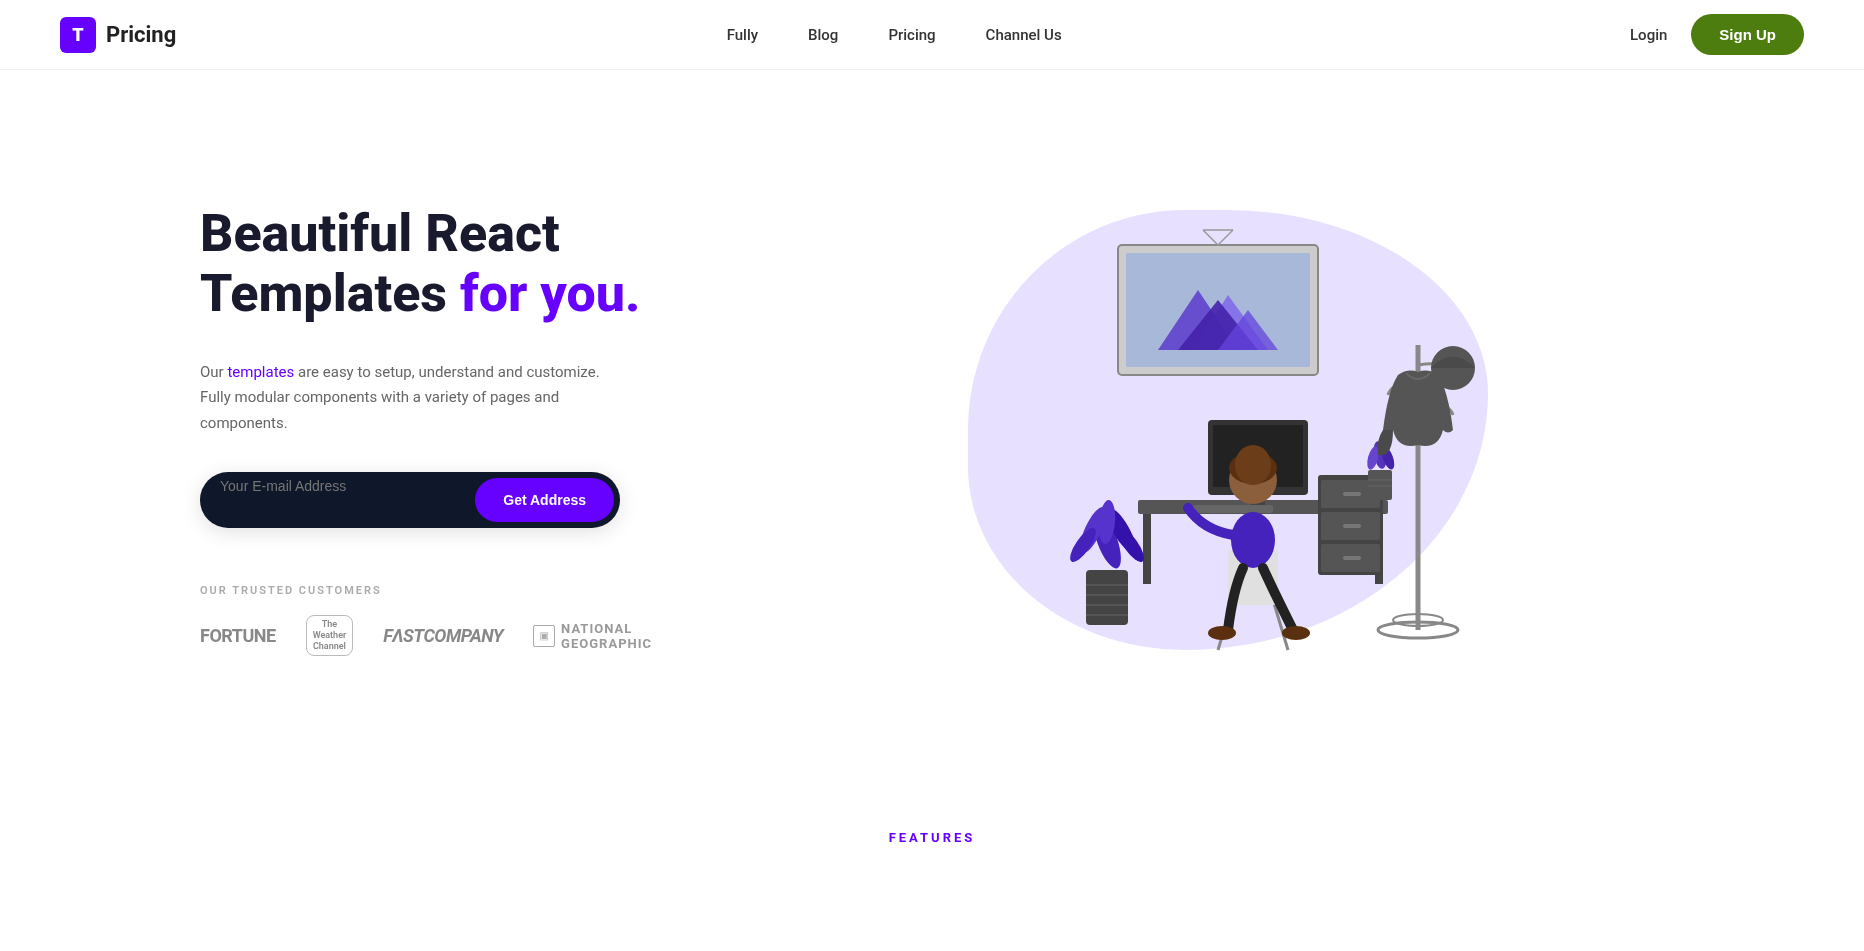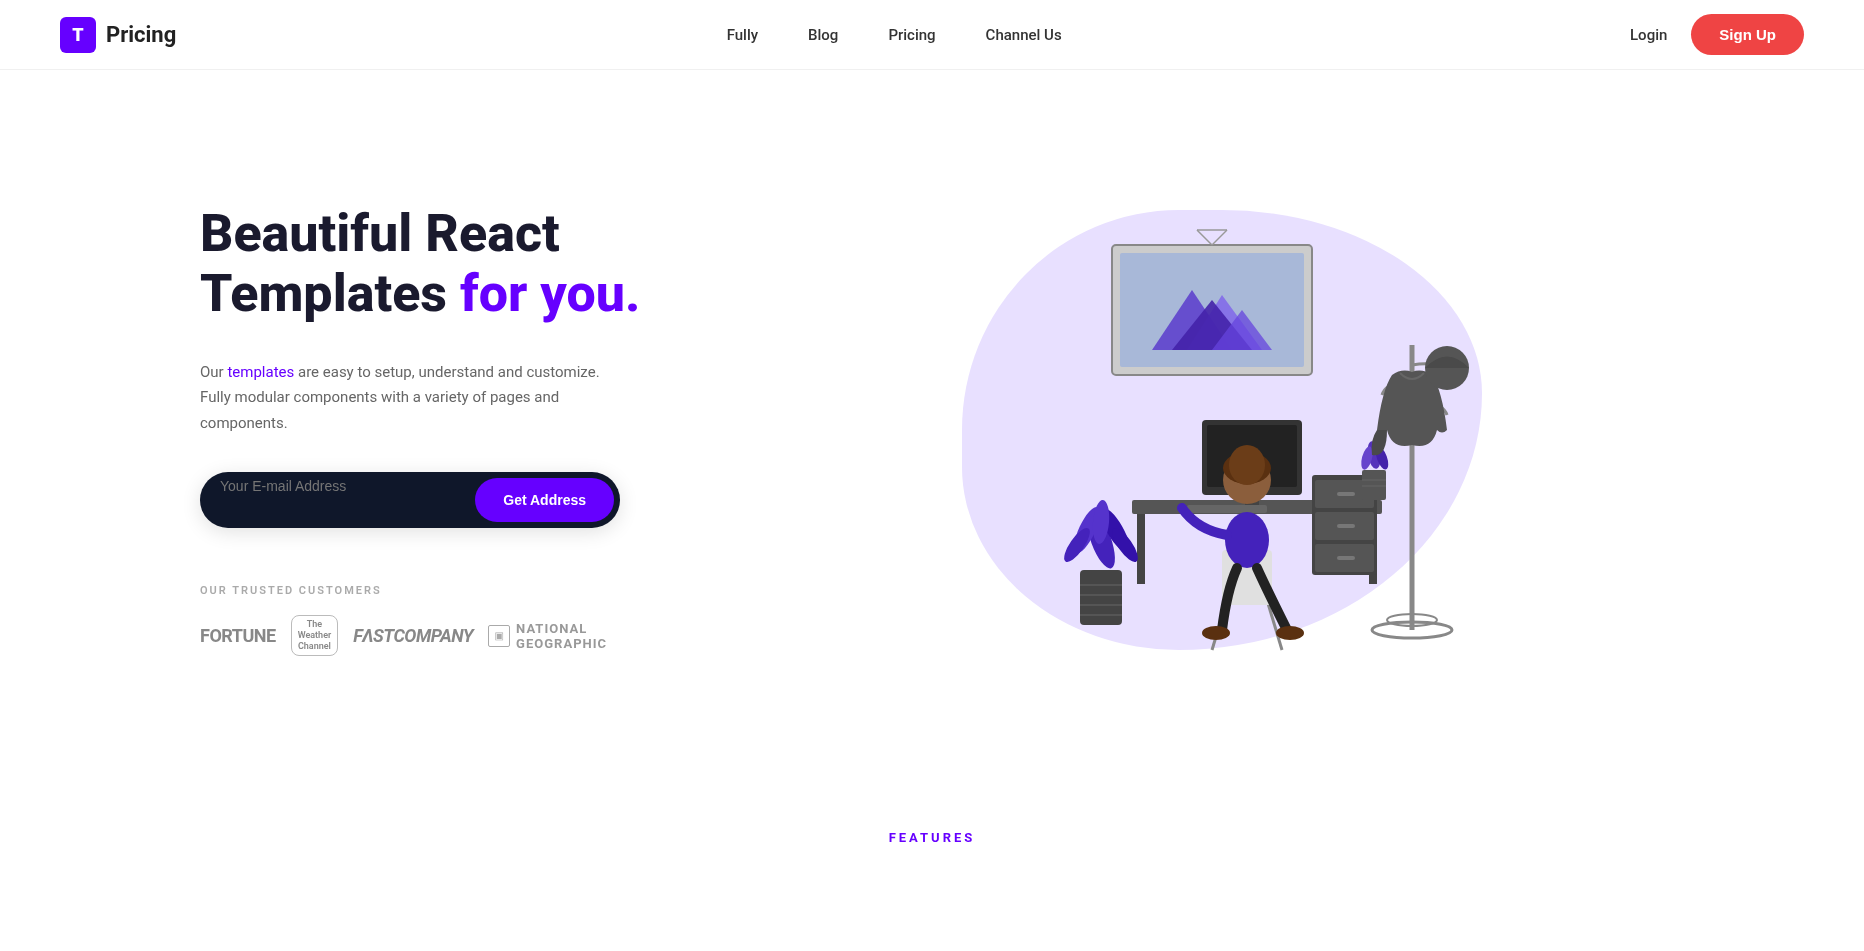--- a/index.html
+++ b/index.html
@@ -52,21 +52,21 @@
       gap: 24px;
       margin-left: 18px;
     }
     .login-link {
       text-decoration: none;
       color: #333;
       font-size: 15px;
       font-weight: 500;
     }
     .signup-btn {
-      background: #ef4444;
+      background: #4d7c0f;
       color: #fff;
       border: none;
       border-radius: 30px;
       padding: 12px 28px;
       font-size: 15px;
       font-weight: 600;
       cursor: pointer;
     }
 
     
@@ -135,21 +135,21 @@
       font-size: 11px;
       letter-spacing: 2px;
       color: #aaa;
       font-weight: 600;
       margin-bottom: 18px;
       text-transform: uppercase;
     }
     .trusted-logos {
       display: flex;
       align-items: center;
-      gap: 15px;
+      gap: 30px;
     }
     .trusted-logo-text {
       font-size: 18px;
       font-weight: 700;
       color: #888;
       letter-spacing: -0.5px;
     }
     .trusted-logo-box {
       border: 1.5px solid #bbb;
       border-radius: 8px;

